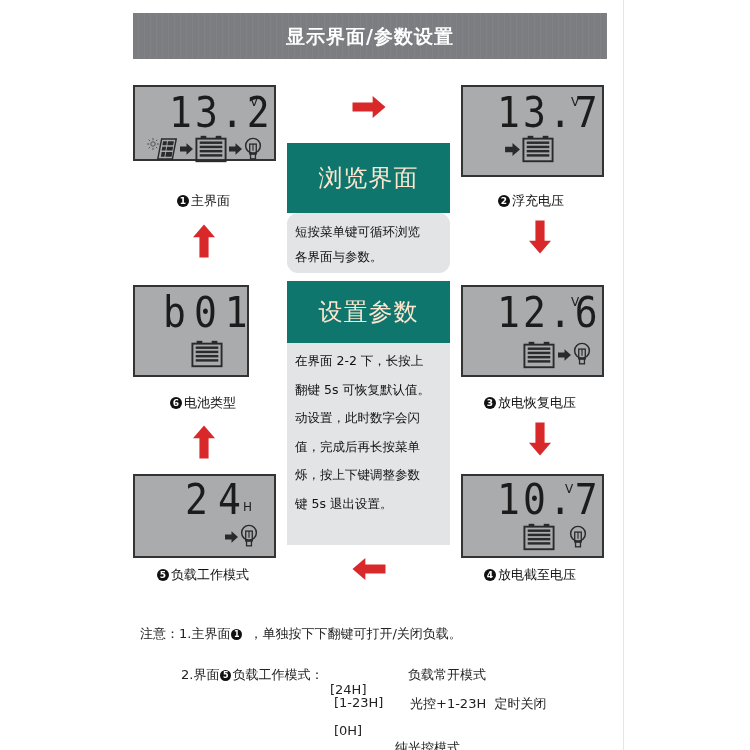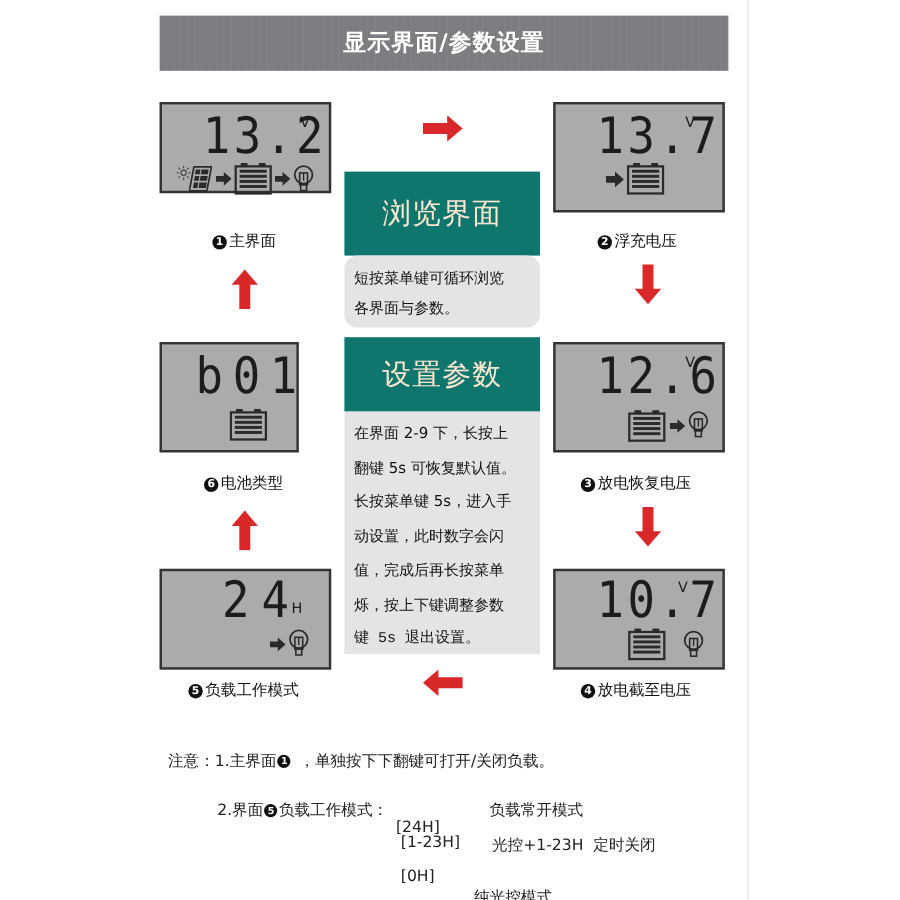--- a/index.html
+++ b/index.html
@@ -217,27 +217,26 @@
   </svg>
 
 <div class="orange" style="top:143px;height:70px;line-height:70px;">浏览界面</div>
 <div class="graybox" style="top:213px;height:60px;padding-top:6px;border-radius:11px;">
   <p style="line-height:25px;">短按菜单键可循环浏览</p>
   <p style="line-height:25px;">各界面与参数。</p>
 </div>
 
 <div class="orange" style="top:281px;height:62px;line-height:62px;">设置参数</div>
 <div class="graybox" style="top:343px;height:202px;padding-top:4px;">
-  <p style="line-height:28.5px;">在界面 2-9 下，长按上</p>
+  <p style="line-height:28.5px;">在界面 2-2 下，长按上</p>
   <p style="line-height:28.5px;">翻键 5s 可恢复默认值。</p>
-  <p style="line-height:28.5px;">长按菜单键 5s，进入手</p>
   <p style="line-height:28.5px;">动设置，此时数字会闪</p>
   <p style="line-height:28.5px;">值，完成后再长按菜单</p>
   <p style="line-height:28.5px;">烁，按上下键调整参数</p>
-  <p style="line-height:28.5px;font-family:Liberation Mono, monospace;">键 5s 退出设置。</p>
+  <p style="line-height:28.5px;">键 5s 退出设置。</p>
 </div>
 
 <div class="note" style="left:140px;top:625px;">
   <span>注意：1.主界面</span><span class="num">1</span><span style="margin-left:6px;">，单独按下下翻键可打开/关闭负载。</span>
 </div>
 <div class="note" style="left:181px;top:666px;">
   <span>2.界面</span><span class="num">5</span><span>负载工作模式：</span>
 </div>
 <span class="note" style="left:330px;top:682px;">[24H]</span>
 <span class="note" style="left:408px;top:666px;">负载常开模式</span>

